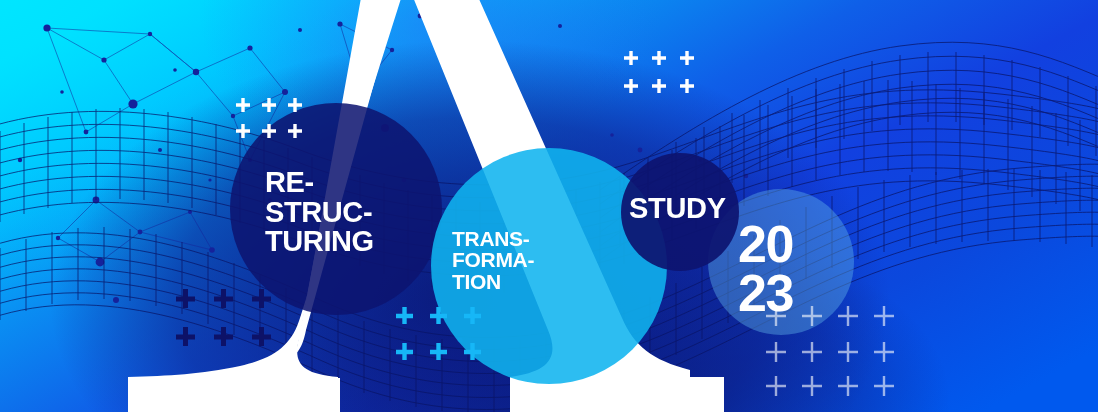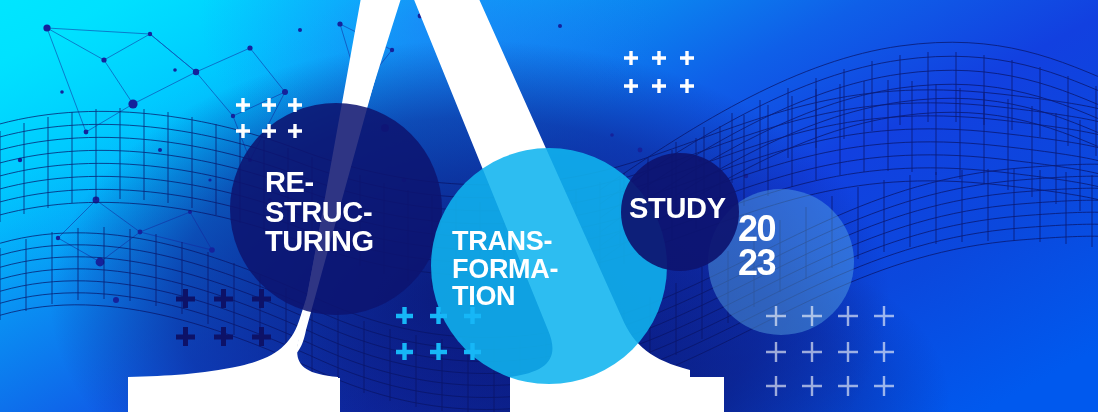--- a/index.html
+++ b/index.html
@@ -25,32 +25,32 @@
     white-space:pre-line;
     text-rendering:optimizeLegibility;
   }
   #w-restructuring{
     left:265px; top:168px;
     font-size:29px;
     letter-spacing:-0.4px;
   }
   #w-transformation{
     left:452px; top:228px;
-    font-size:27px;
+    font-size:21px;
     letter-spacing:-0.3px;
   }
   #w-study{
     left:629px; top:194px;
     font-size:29px;
     letter-spacing:-0.3px;
     text-align:center;
   }
   #w-year{
-    left:738px; top:212px;
-    font-size:36px;
+    left:738px; top:220px;
+    font-size:52px;
     line-height:0.94;
     letter-spacing:-1.5px;
   }
 </style>
 </head>
 <body>
 
 <div id="stage">
 
   <svg class="svg-full" viewBox="0 0 1098 412" aria-hidden="true">

